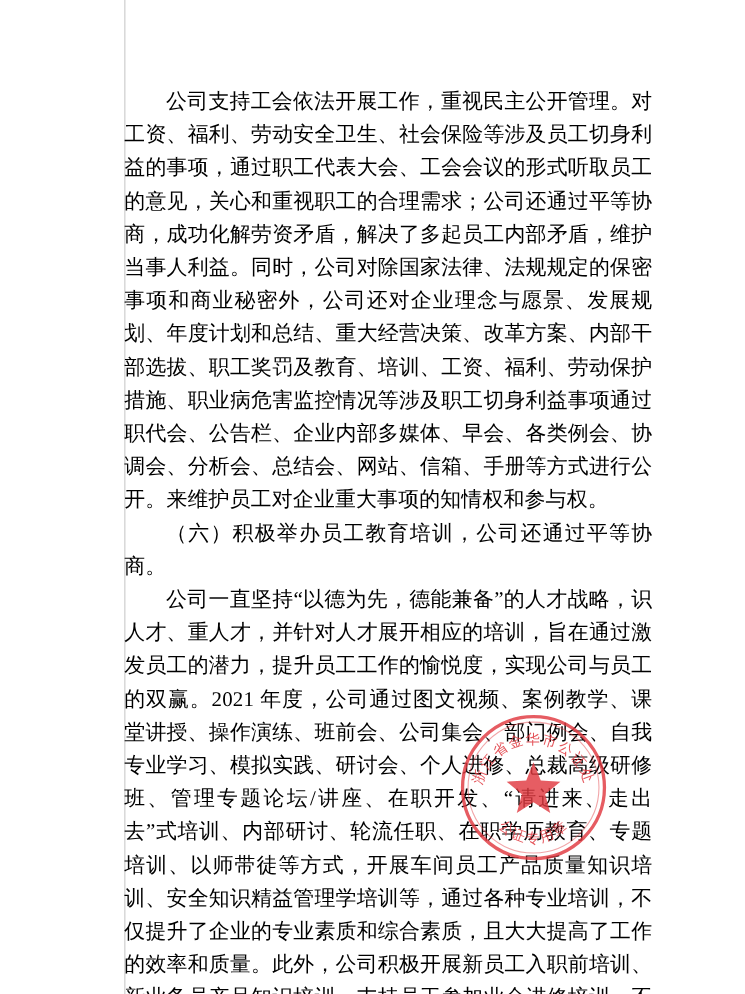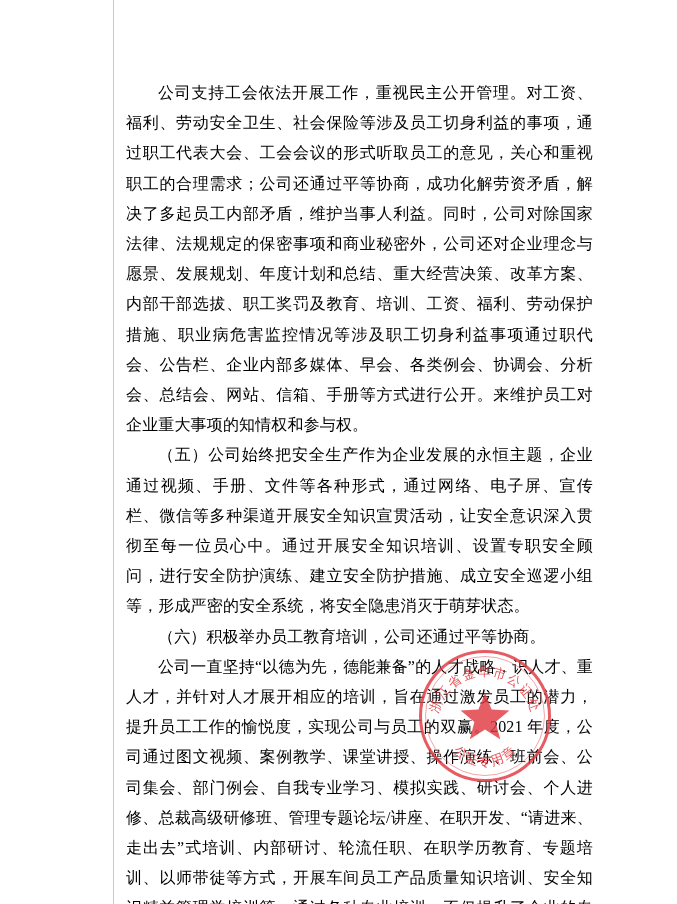--- a/index.html
+++ b/index.html
@@ -31,22 +31,22 @@
     height: 904px;
     background: #c9c9c9;
   }
   .content {
     position: absolute;
     left: 113px;
     top: 78px;
     width: 480px;
   }
   p.body {
-    margin: 0 0 0 13px;
-    font-size: 16px;
+    margin: 0 0 0 0;
+    font-size: 19px;
     line-height: 30.2px;
     text-align: justify;
     text-justify: inter-ideograph;
     text-indent: 2em;
     letter-spacing: 0.15px;
   }
 
   
   .seal {
     position: absolute;
@@ -95,21 +95,20 @@
 </head>
 <body>
 
 <div class="page">
 
   <div class="rule-left"></div>
 
   <div class="content">
 
     <p class="body">公司支持工会依法开展工作，重视民主公开管理。对工资、福利、劳动安全卫生、社会保险等涉及员工切身利益的事项，通过职工代表大会、工会会议的形式听取员工的意见，关心和重视职工的合理需求；公司还通过平等协商，成功化解劳资矛盾，解决了多起员工内部矛盾，维护当事人利益。同时，公司对除国家法律、法规规定的保密事项和商业秘密外，公司还对企业理念与愿景、发展规划、年度计划和总结、重大经营决策、改革方案、内部干部选拔、职工奖罚及教育、培训、工资、福利、劳动保护措施、职业病危害监控情况等涉及职工切身利益事项通过职代会、公告栏、企业内部多媒体、早会、各类例会、协调会、分析会、总结会、网站、信箱、手册等方式进行公开。来维护员工对企业重大事项的知情权和参与权。</p>
-    <p class="body">（五）公司始终把安全生产作为企业发展的永恒主题，企业通过视频、手册、文件等各种形式，通过网络、电子屏、宣传栏、微信等多种渠道开展安全知识宣贯活动，让安全意识深入贯彻至每一位员心中。通过开展安全知识培训、设置专职安全顾问，进行安全防护演练、建立安全防护措施、成立安全巡逻小组等，形成严密的安全系统，将安全隐患消灭于萌芽状态。</p>
     <p class="body">（六）积极举办员工教育培训，公司还通过平等协商。</p>
     <p class="body">公司一直坚持“以德为先，德能兼备”的人才战略，识人才、重人才，并针对人才展开相应的培训，旨在通过激发员工的潜力，提升员工工作的愉悦度，实现公司与员工的双赢。2021 年度，公司通过图文视频、案例教学、课堂讲授、操作演练、班前会、公司集会、部门例会、自我专业学习、模拟实践、研讨会、个人进修、总裁高级研修班、管理专题论坛/讲座、在职开发、“请进来、走出去”式培训、内部研讨、轮流任职、在职学历教育、专题培训、以师带徒等方式，开展车间员工产品质量知识培训、安全知识精益管理学培训等，通过各种专业培训，不仅提升了企业的专业素质和综合素质，且大大提高了工作的效率和质量。此外，公司积极开展新员工入职前培训、新业务员产品知识培训，支持员工参加业余进修培训，不断提高公司员工整体素质。公司也积极开展文娱活动，公司通过举办趣味拔河竞赛活动，进行技术比武活动丰富职工业余生活，陶冶职工情操。公司通过网站、微信、电子屏等多渠道宣传安全文化，提高生活质量，增强了员工对企业的归属感和认同感。</p>
 
   </div>
 
   <div class="seal">
     <div class="ring"></div>
     <div class="ring2"></div>
     <svg class="seal-arc" viewBox="0 0 132 132">
       <defs>

